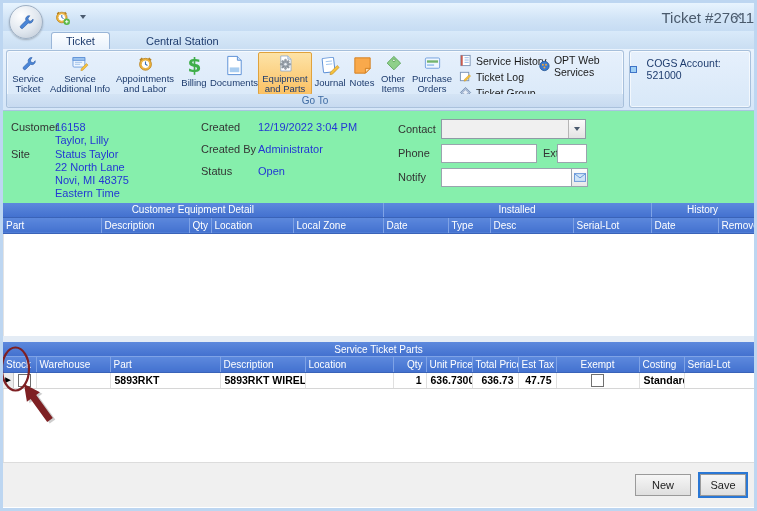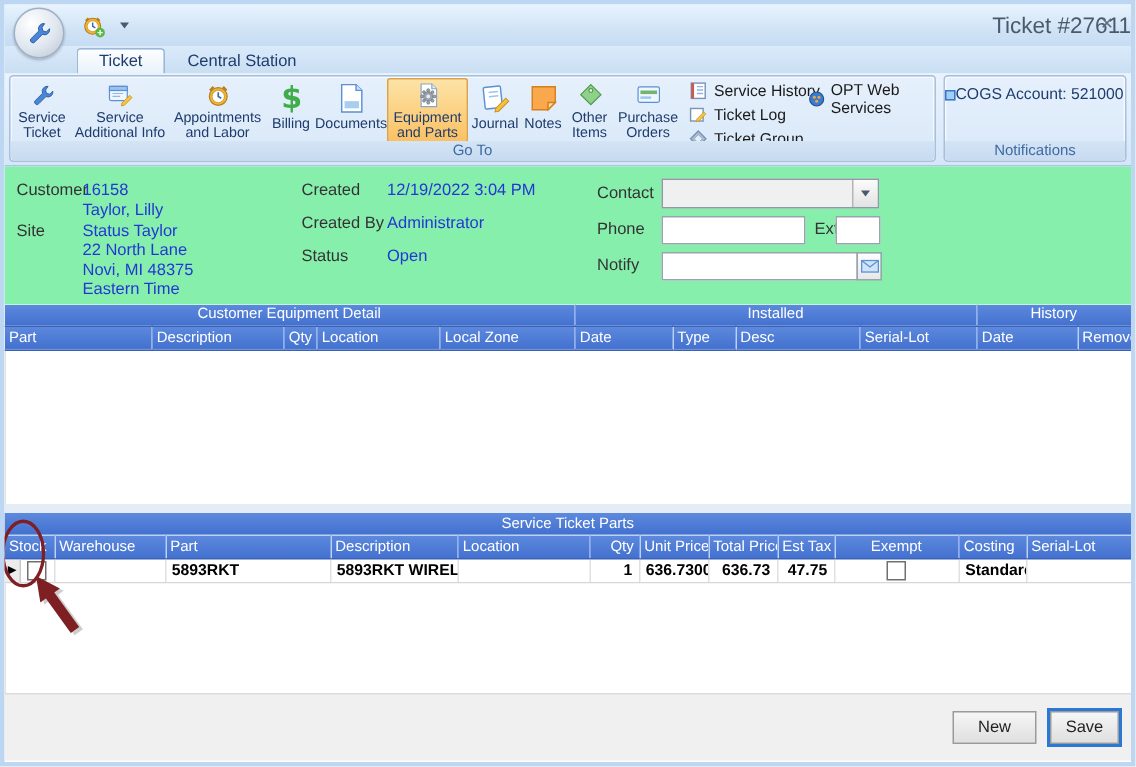--- a/index.html
+++ b/index.html
@@ -25,21 +25,21 @@
     border-radius:3px; border:1px solid rgba(255,255,255,.0); }
   .qat-more { width:12px; height:18px; display:flex; align-items:center; justify-content:center; }
   .tri-down { width:0; height:0; border-left:3.5px solid transparent; border-right:3.5px solid transparent; border-top:4px solid #4a5a6e; }
   .title-text { position:absolute; left:0; right:0; top:6px; text-align:right; color:#4a5a6c; font-size:15px; }
   .close-btn { position:absolute; right:8px; top:5px; width:16px; height:16px; text-align:center;
     line-height:16px; color:#5f6f82; font-size:11px; cursor:pointer; }
   
   .tabstrip {
     position:relative; height:18px;
     background:linear-gradient(#d9eafa,#cadef2);
-    display:flex; align-items:flex-end; padding-left:48px;
+    display:flex; align-items:flex-end; padding-left:48px;gap:21px;
   }
   .tab {
     padding:2px 14px 2px 14px; font-size:11px; color:#1e3c6e; cursor:pointer;
     border:1px solid transparent; border-bottom:none; border-radius:3px 3px 0 0;
   }
   .tab.active {
     background:linear-gradient(#fdfeff,#e9f2fc);
     border-color:#9ab6d8; color:#1e3c6e;
   }
   
@@ -66,21 +66,21 @@
   .rbtn .lbl { font-size:9.5px; line-height:10px; text-align:center; color:#1e3c6e; margin-top:1px; }
   .rbtn.selected {
     background:linear-gradient(#fde3a7,#fbc163);
     border-color:#e0a23c;
   }
   .rlinks { position:absolute; left:452px; top:3px; display:flex; flex-direction:column; gap:3px; }
   .rlink { display:flex; align-items:center; gap:4px; font-size:10.5px; color:#1a1a1a; cursor:pointer; }
   .ropt { position:absolute; left:532px; top:3px; display:flex; align-items:center; gap:4px;
     font-size:10.5px; color:#1a1a1a; cursor:pointer; }
   .cogs-item { position:absolute; left:0; right:0; top:6px; display:flex; justify-content:flex-start;
-    align-items:center; gap:0; font-size:10.5px; color:#1e3c6e; cursor:pointer; }
+    align-items:center; gap:10px; font-size:10.5px; color:#1e3c6e; cursor:pointer; }
   .cogs-bullet { width:7px; height:7px; border:1px solid #3f74c8; background:#9fd0f5; }
   
   .infopanel { position:relative; height:92px; background:#86efac;padding-left:27px; }
   .flabel { position:absolute; color:#333; font-size:11px; }
   .fvalue { position:absolute; color:#2337d4; font-size:11px; }
   .combo {
     position:absolute; height:20px; background:#f0f0f0; border:1px solid #8f9aa5;
     display:flex; align-items:center; justify-content:flex-end; cursor:pointer;
   }
   .combo-btn { width:17px; height:18px; background:linear-gradient(#fbfbfb,#e3e3e3);
@@ -311,21 +311,20 @@
       </div>
 
       <div class="rgroup-caption">Go To</div>
     </div>
 
     <div class="rgroup" style="left:626px; width:122px;">
       <div class="cogs-item">
         <span class="cogs-bullet"></span>
         <span>COGS Account: 521000</span>
       </div>
-      <div class="rgroup-caption">Notifications</div>
     </div>
   </div>
 
   <div class="infopanel">
     <span class="flabel" style="left:8px; top:10px;">Customer</span>
     <span class="fvalue" style="left:52px; top:10px;">16158</span>
     <span class="fvalue" style="left:52px; top:23px;">Taylor, Lilly</span>
 
     <span class="flabel" style="left:8px; top:37px;">Site</span>
     <span class="fvalue" style="left:52px; top:37px;">Status Taylor</span>

